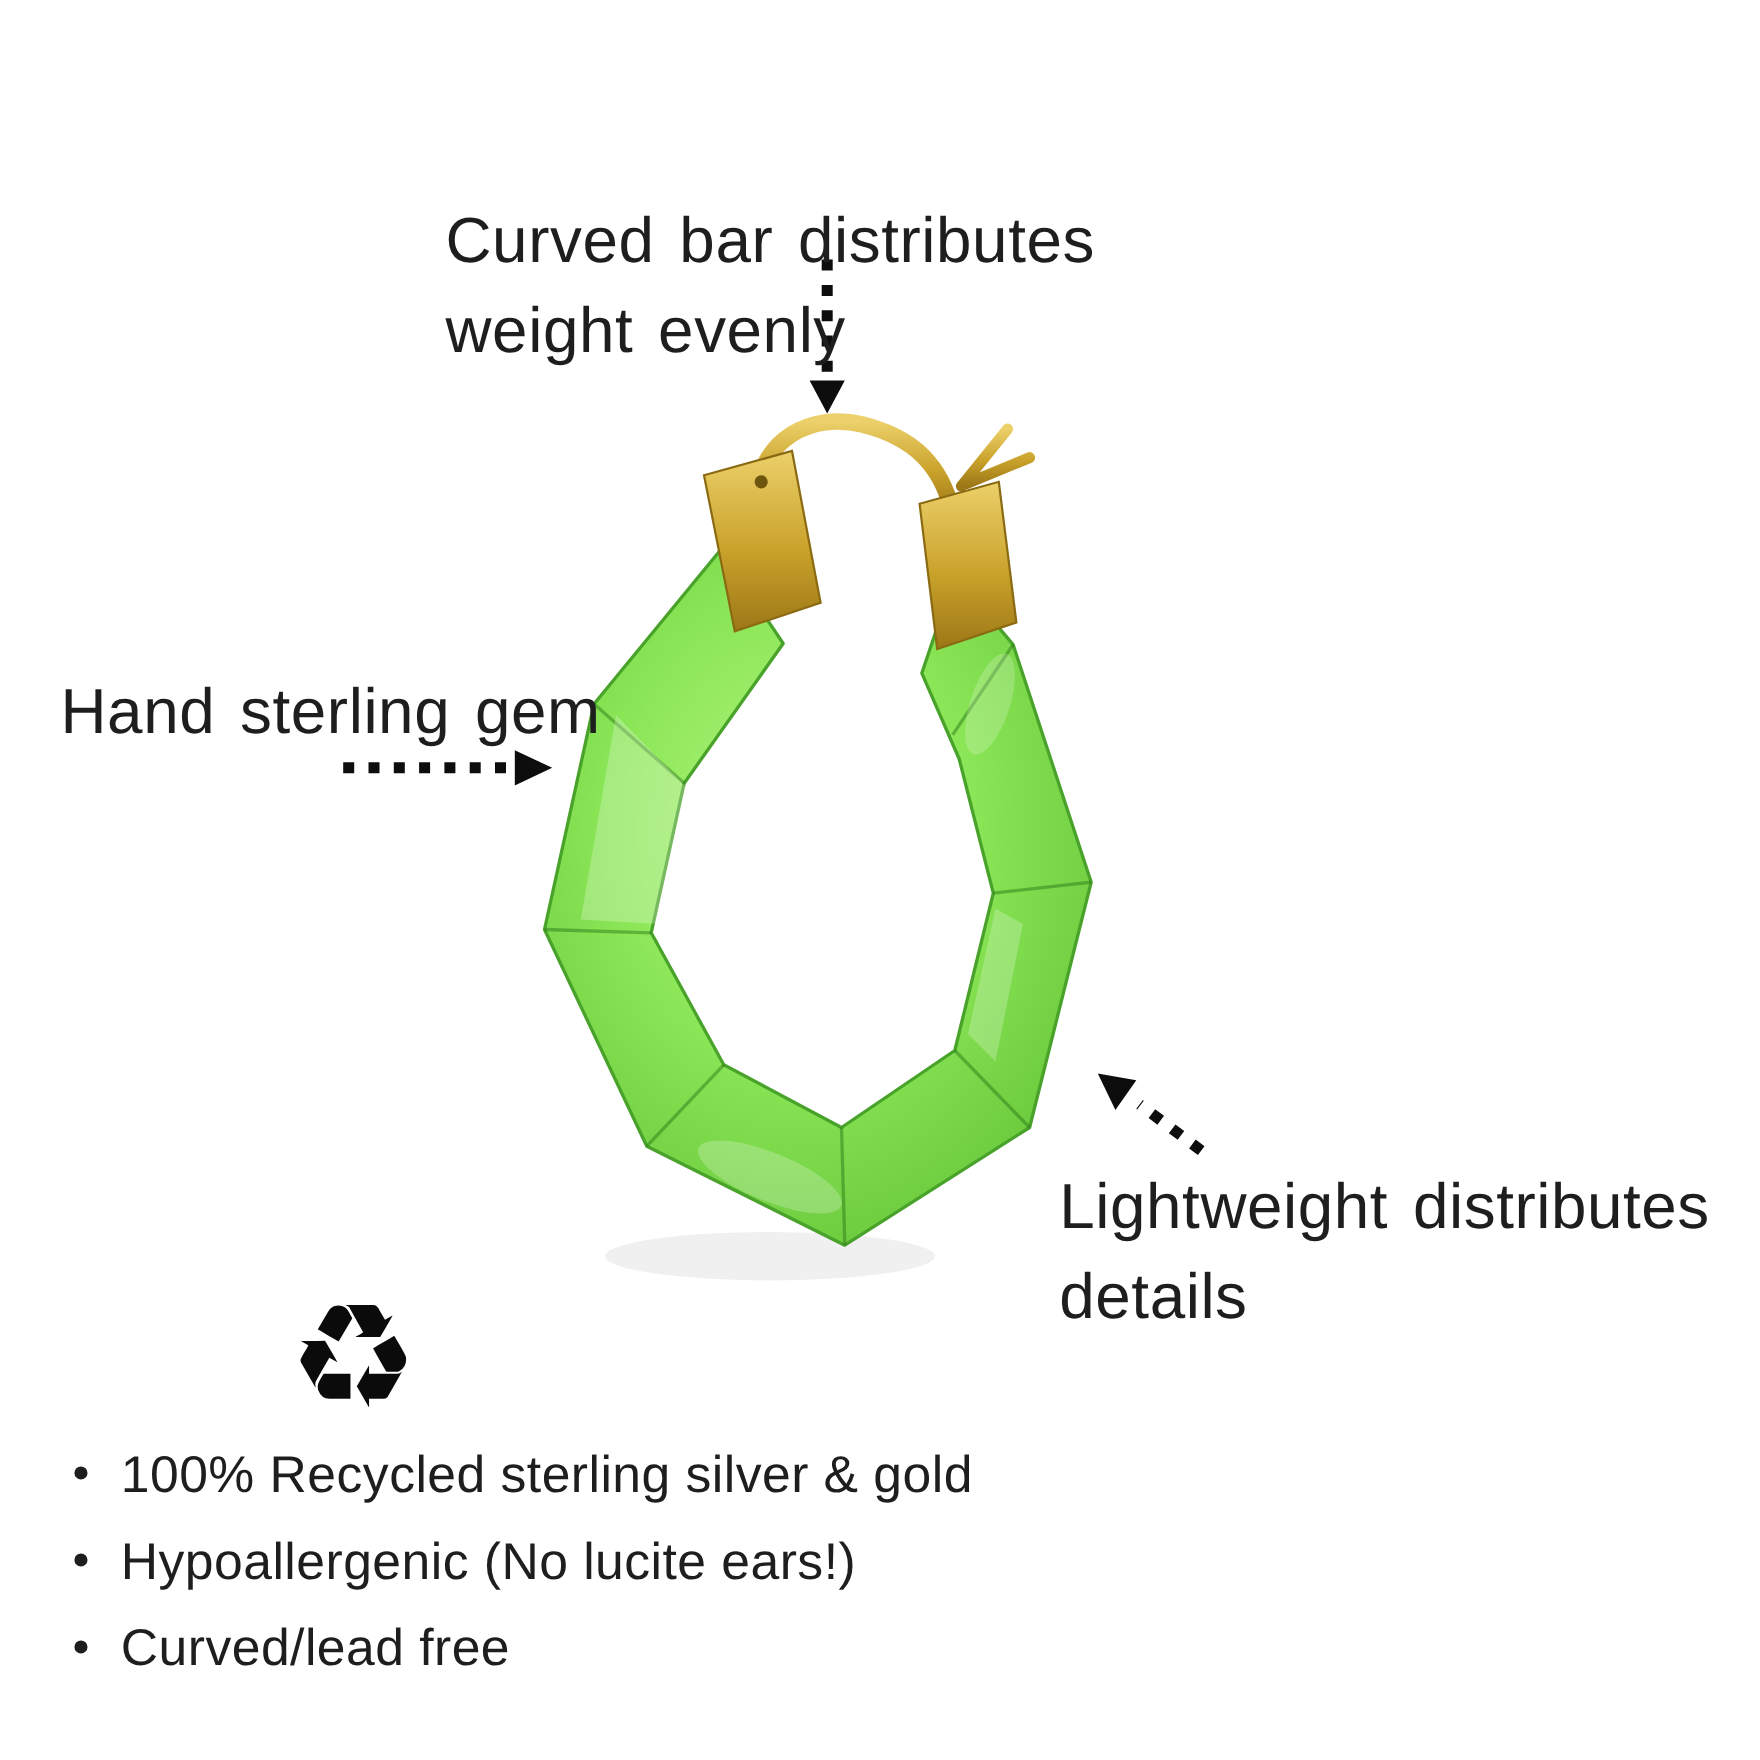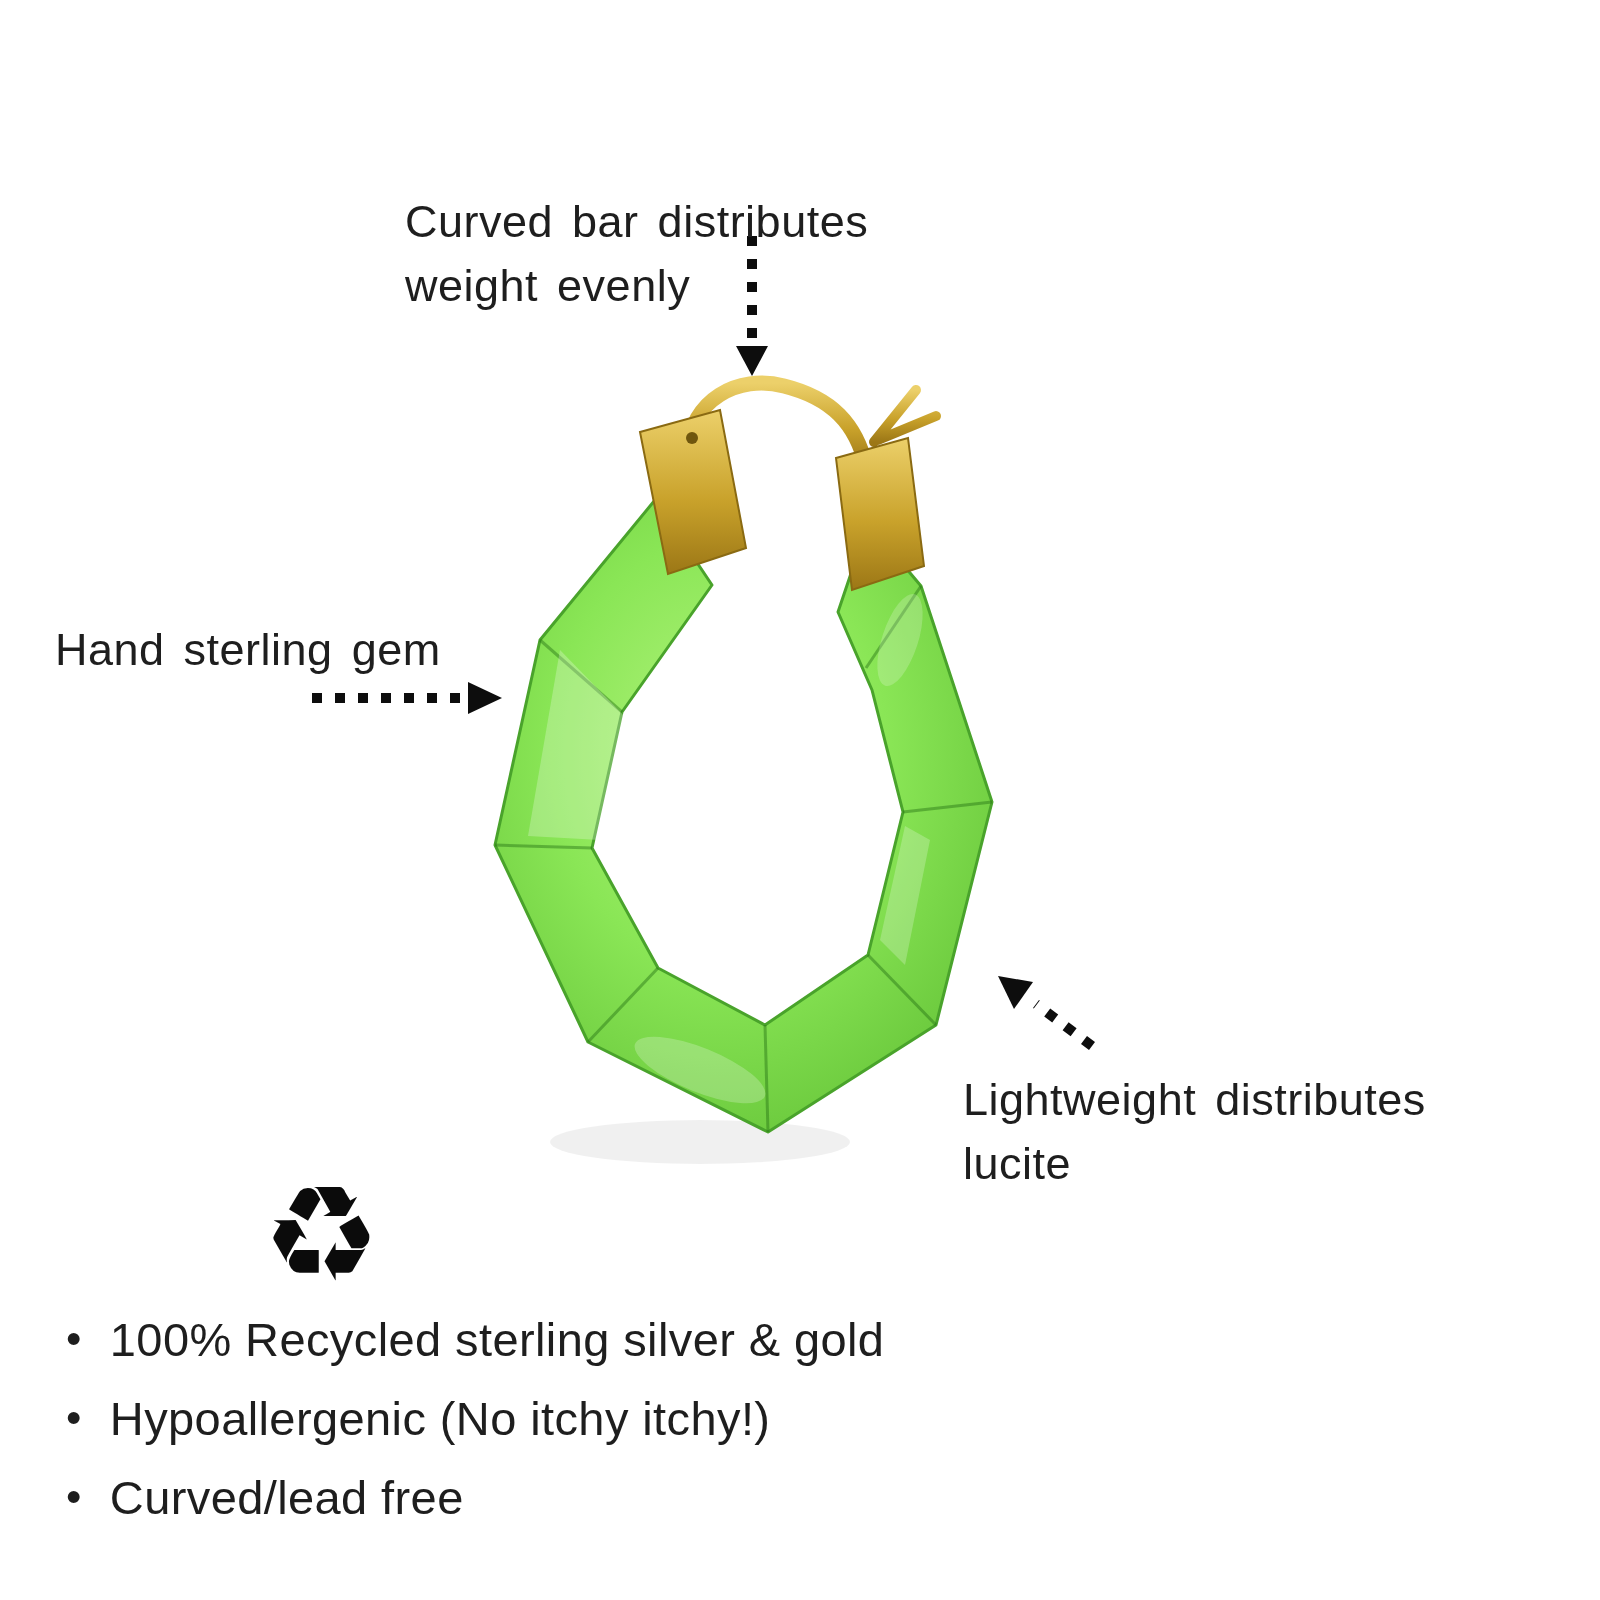--- a/index.html
+++ b/index.html
@@ -2,22 +2,22 @@
 <html style="--page-bg: #ffffff; --text: #1e1e1e; --arrow: #0d0d0d; --lucite-green: #7ddd47; --lucite-green-light: #a4ef6e; --lucite-green-dark: #4da52c; --gold: #c9a22b; --gold-dark: #a27d19;"><head>
 <meta charset="utf-8">
 <style>
   html,body{margin:0;padding:0;background:#fff;}
   .stage{
     position:relative;width:1600px;height:1600px;background:var(--page-bg,#ffffff);
     overflow:hidden;font-family:"Liberation Sans",sans-serif;color:var(--text,#1e1e1e);
   }
   .svg-layer{position:absolute;left:0;top:0;width:1600px;height:1600px;}
   .callout{
-    position:absolute;font-size:45px;line-height:1.42;letter-spacing:.5px;
-    color:var(--text,#1e1e1e);word-spacing:6px;margin-top:12px;
+    position:absolute;font-size:58px;line-height:1.42;letter-spacing:.5px;
+    color:var(--text,#1e1e1e);word-spacing:6px;
   }
   .callout-top{left:405px;top:178px;}
   .callout-left{left:55px;top:606px;}
   .callout-right{left:963px;top:1056px;}
   .recycle{
     position:absolute;left:262px;top:1168px;font-size:132px;line-height:1;
     color:#0b0b0b;font-family:"DejaVu Sans",sans-serif;
   }
   .features{position:absolute;left:66px;top:1312px;}
   .feature-row{display:flex;align-items:baseline;margin-bottom:24px;font-size:47px;letter-spacing:.4px;}
@@ -88,33 +88,33 @@
     <div>Curved bar distributes</div>
     <div>weight evenly</div>
   </div>
 
   <div class="callout callout-left">
     <div>Hand sterling gem</div>
   </div>
 
   <div class="callout callout-right">
     <div>Lightweight distributes</div>
-    <div>lucite</div>
+    <div>details</div>
   </div>
 
   <div class="recycle">♻</div>
 
   <div class="features">
     <div class="feature-row">
       <span class="feature-bullet">•</span>
       <span>100% Recycled sterling silver &amp; gold</span>
     </div>
     <div class="feature-row">
       <span class="feature-bullet">•</span>
-      <span>Hypoallergenic (No itchy itchy!)</span>
+      <span>Hypoallergenic (No lucite ears!)</span>
     </div>
     <div class="feature-row">
       <span class="feature-bullet">•</span>
       <span>Curved/lead free</span>
     </div>
   </div>
 
 </div>
 
 </body></html>

